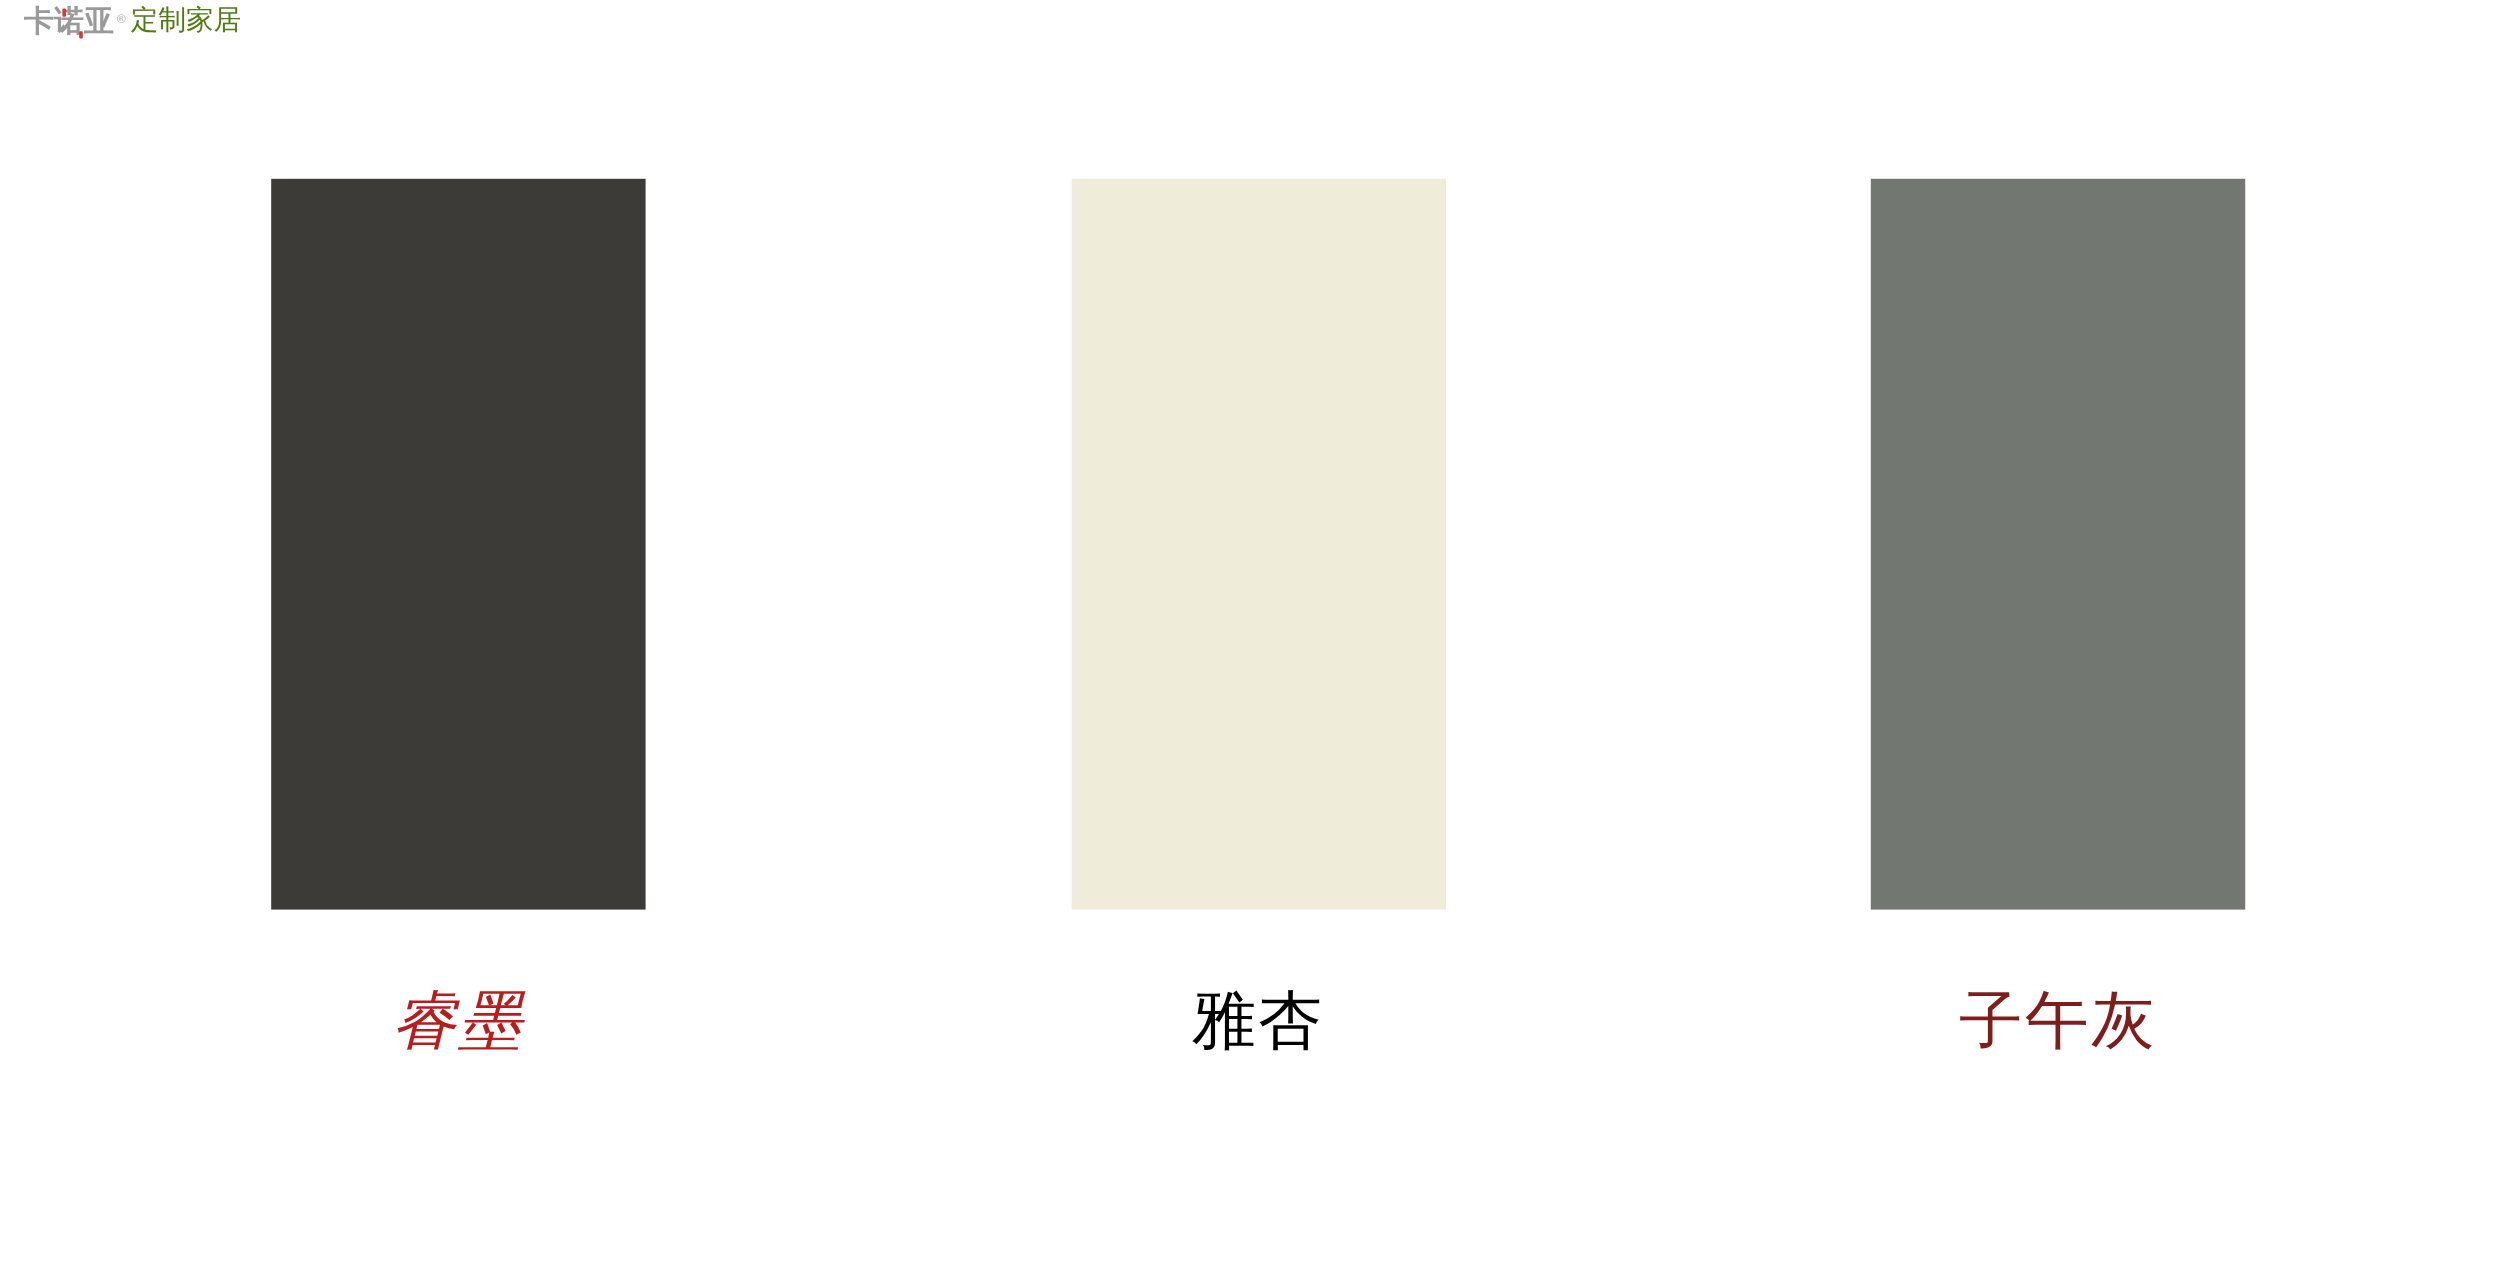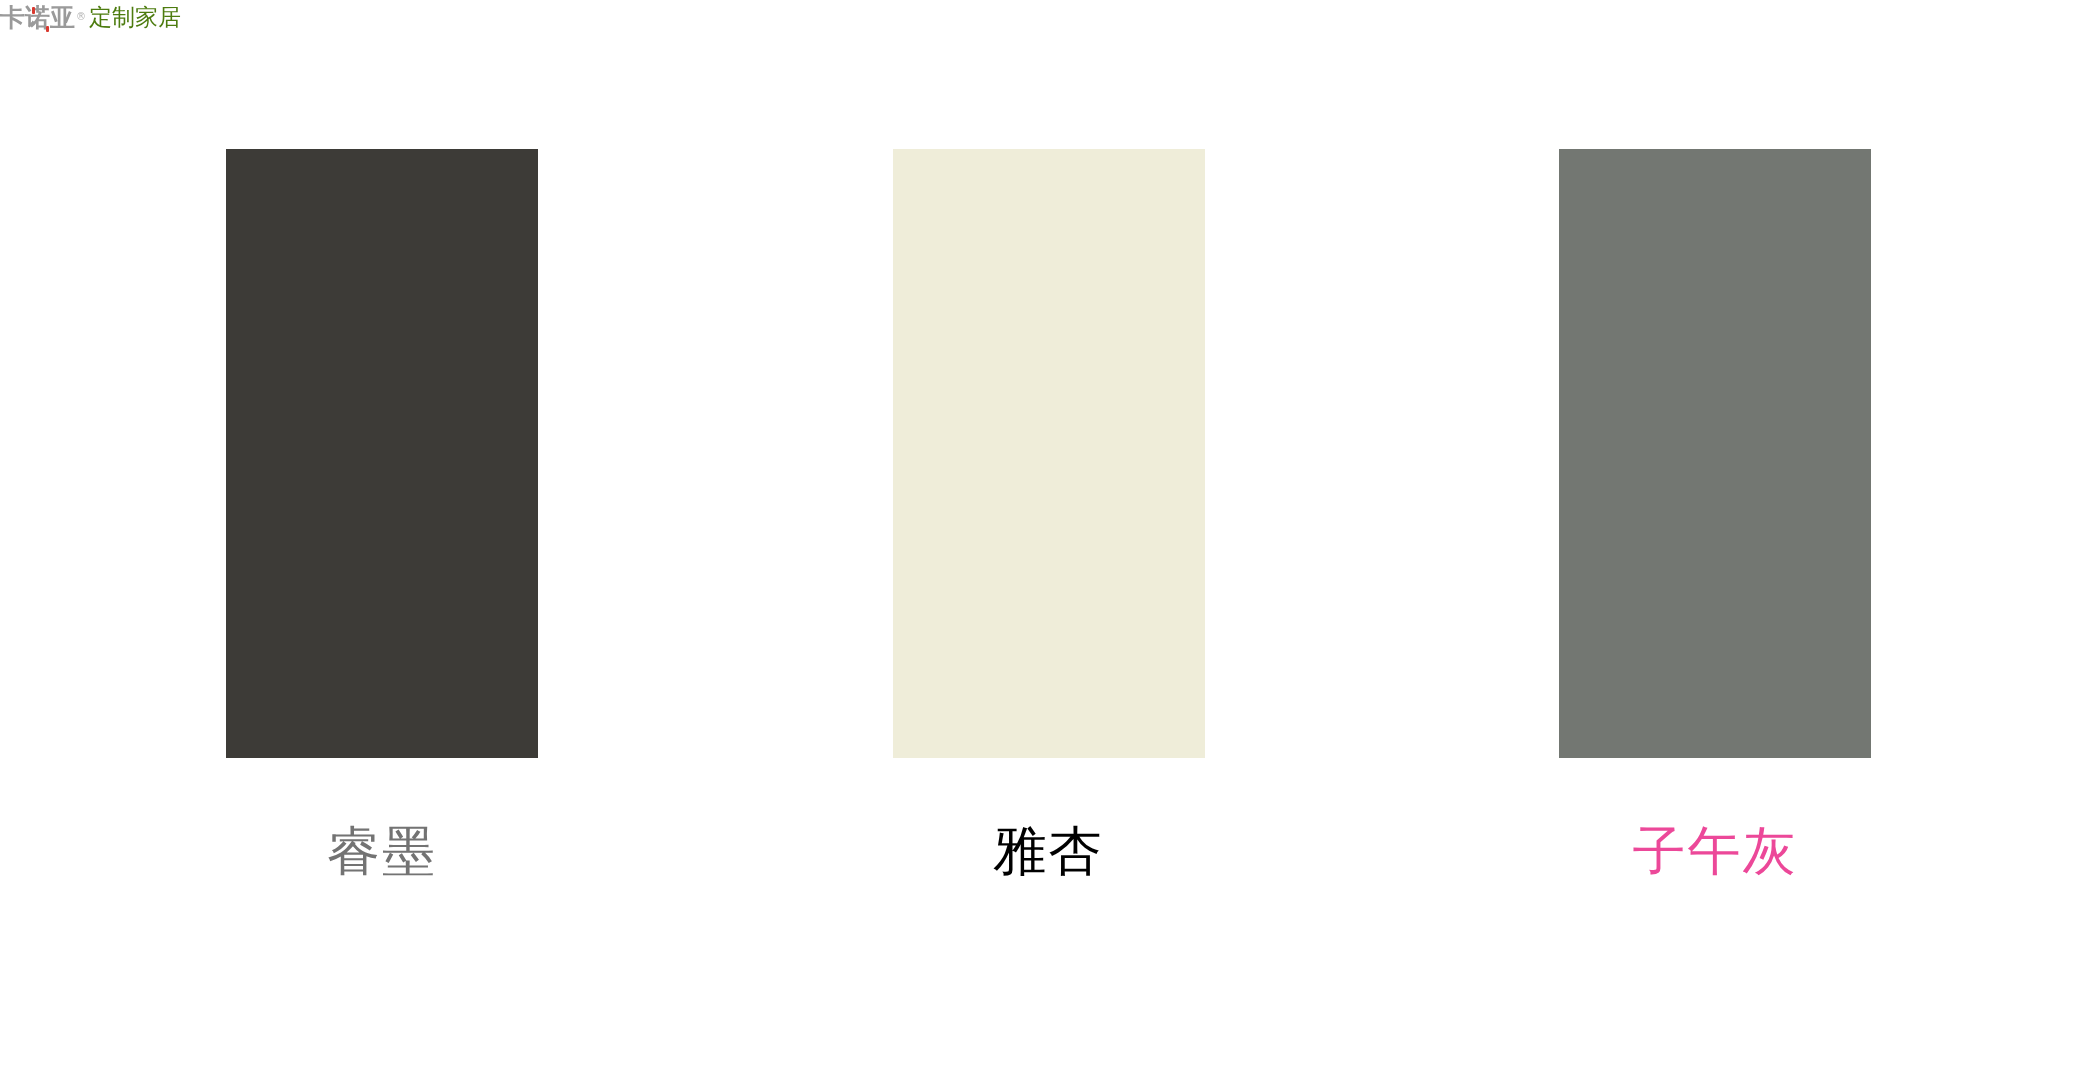--- a/index.html
+++ b/index.html
@@ -19,20 +19,21 @@
   
   .brand-watermark {
     position: absolute;
     left: 0px;
     top: 0px;
     height: 34px;
     display: flex;
     align-items: center;
     white-space: nowrap;
     user-select: none;
+    padding-left: 20px;
   }
   .brand-logotype {
     font-family: "DejaVu Sans", "Liberation Sans", sans-serif;
     font-size: 25px;
     font-weight: 700;
     letter-spacing: 0px;
     color: #9a9a9a;
     line-height: 1;
     position: relative;
   }
@@ -106,28 +107,28 @@
     <span class="brand-accent-b" style="background: rgb(217, 57, 47);"></span>
   </span>
   <span class="brand-reg">®</span>
   <span class="brand-tagline" style="color: #4d7c0f;">定制家居</span>
 </div>
 
 <div class="palette">
 
   <div class="swatch-cell">
     <div class="swatch-chip" style="background: rgb(61, 59, 55);"></div>
-    <div class="swatch-label" style="color: #737373;">睿墨</div>
+    <div class="swatch-label" style="color: #b91c1c; font-style: italic;">睿墨</div>
   </div>
 
   <div class="swatch-cell">
     <div class="swatch-chip" style="background: rgb(239, 237, 217);"></div>
     <div class="swatch-label" style="color: #000000;">雅杏</div>
   </div>
 
 
   <div class="swatch-cell">
     <div class="swatch-chip" style="background: rgb(115, 119, 114);"></div>
-    <div class="swatch-label" style="color: #ec4899;">子午灰</div>
+    <div class="swatch-label" style="color: #7f1d1d;">子午灰</div>
   </div>
 
 
 </div>
 
 </body></html>

